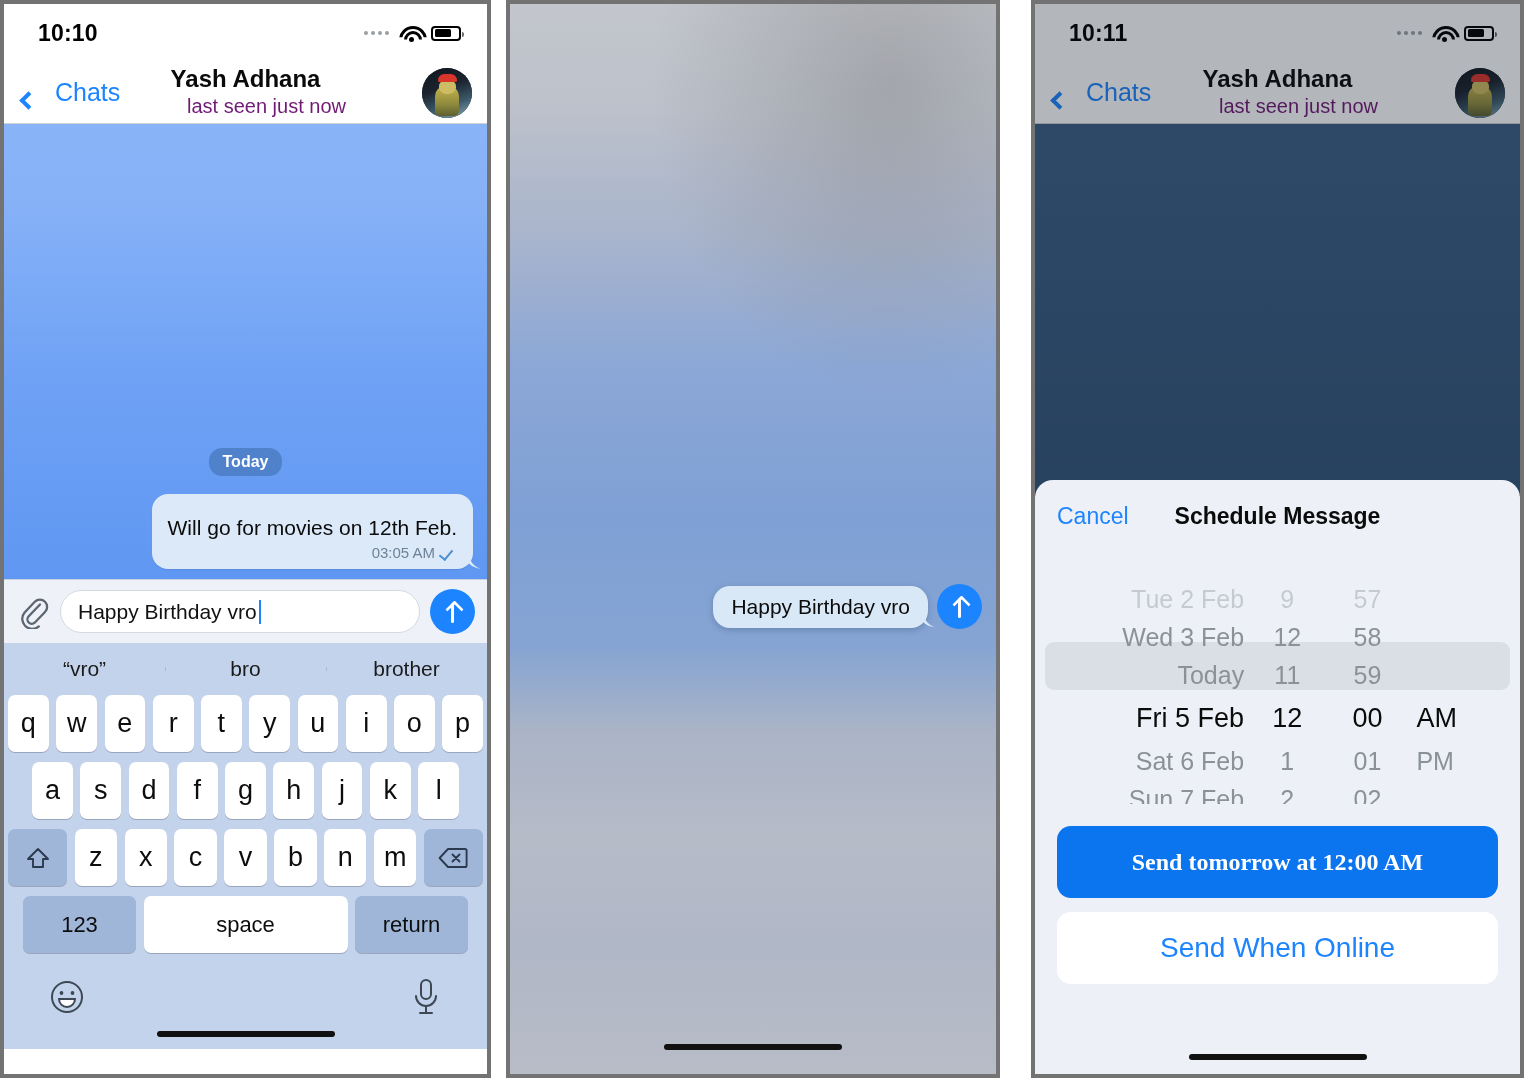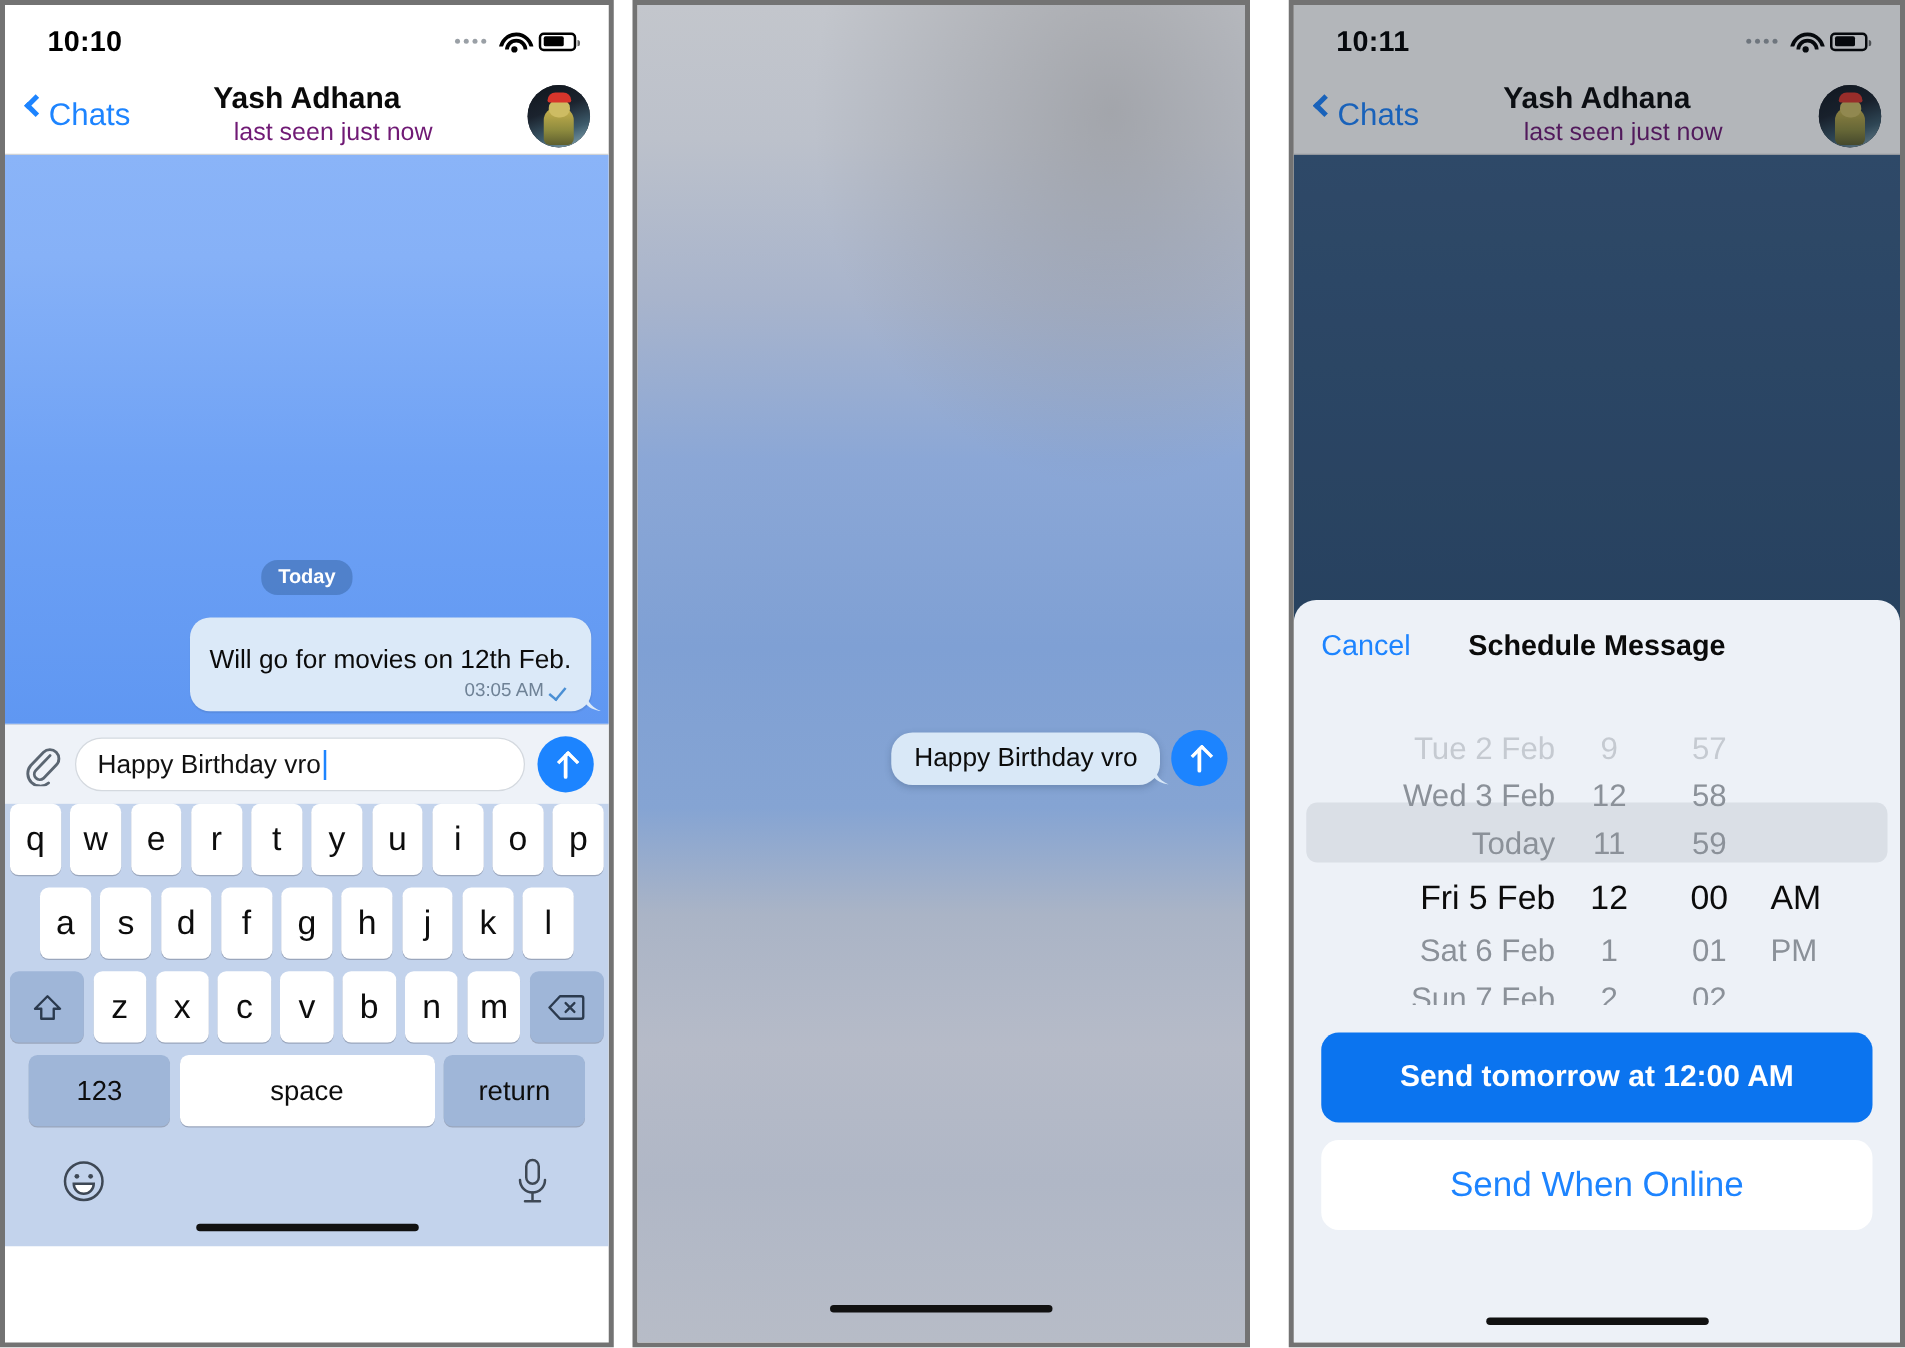--- a/index.html
+++ b/index.html
@@ -75,21 +75,21 @@
 
   
   .navbar {
     position: relative;
     height: 62px;
     display: flex; align-items: center;
     padding: 0 16px;
     border-bottom: 1px solid #cfd2d6;
   }
   .nav-back {
-    display: flex; align-items: flex-start; gap: 1px;
+    display: flex; align-items: flex-end; gap: 17px;
     color: #1d84ff; font-size: 25px;
   }
   .chev-l {
     width: 13px; height: 13px;
     border-left: 4px solid #1d84ff;
     border-bottom: 4px solid #1d84ff;
     transform: rotate(45deg);
     margin-right: 3px; margin-left: 2px;
   }
   .nav-center {
@@ -342,21 +342,21 @@
   }
   .prow.sel { font-size: 27px; color: #0b0b0b; height: 48px; line-height: 48px; }
   .prow.f1 { opacity: .40; }
   .prow.f2 { opacity: .16; font-size: 22px; height: 22px; line-height: 22px; }
 
   .sheet-actions { padding: 0 22px; margin-top: 22px; }
   .btn-primary {
     height: 72px; border-radius: 14px;
     background: #0b74ef; color: #fff;
     font-size: 24px; font-weight: bold;
-    display: flex; align-items: center; justify-content: center;
+    display: flex; align-items: center; justify-content: center; font-family: Liberation Serif, serif;
   }
   .btn-secondary {
     height: 72px; border-radius: 14px;
     background: #fff; color: #1d84ff;
     font-size: 28px;
     display: flex; align-items: center; justify-content: center;
     margin-top: 14px;
   }
   .p3-home {
     position: absolute; left: 0; right: 0; bottom: 14px;
@@ -430,20 +430,25 @@
       <div class="textfield">
         <span>Happy Birthday vro</span>
           <span class="caret"></span>
       </div>
       <div class="send-btn">
         <span class="arrow-up"></span>
       </div>
     </div>
 
     <div class="keyboard">
+      <div class="suggest">
+        <div>“vro”</div>
+        <div>bro</div>
+        <div>brother</div>
+      </div>
 
       <div class="krow">
         <div class="key">q</div>
         <div class="key">w</div>
         <div class="key">e</div>
         <div class="key">r</div>
         <div class="key">t</div>
         <div class="key">y</div>
         <div class="key">u</div>
         <div class="key">i</div>

